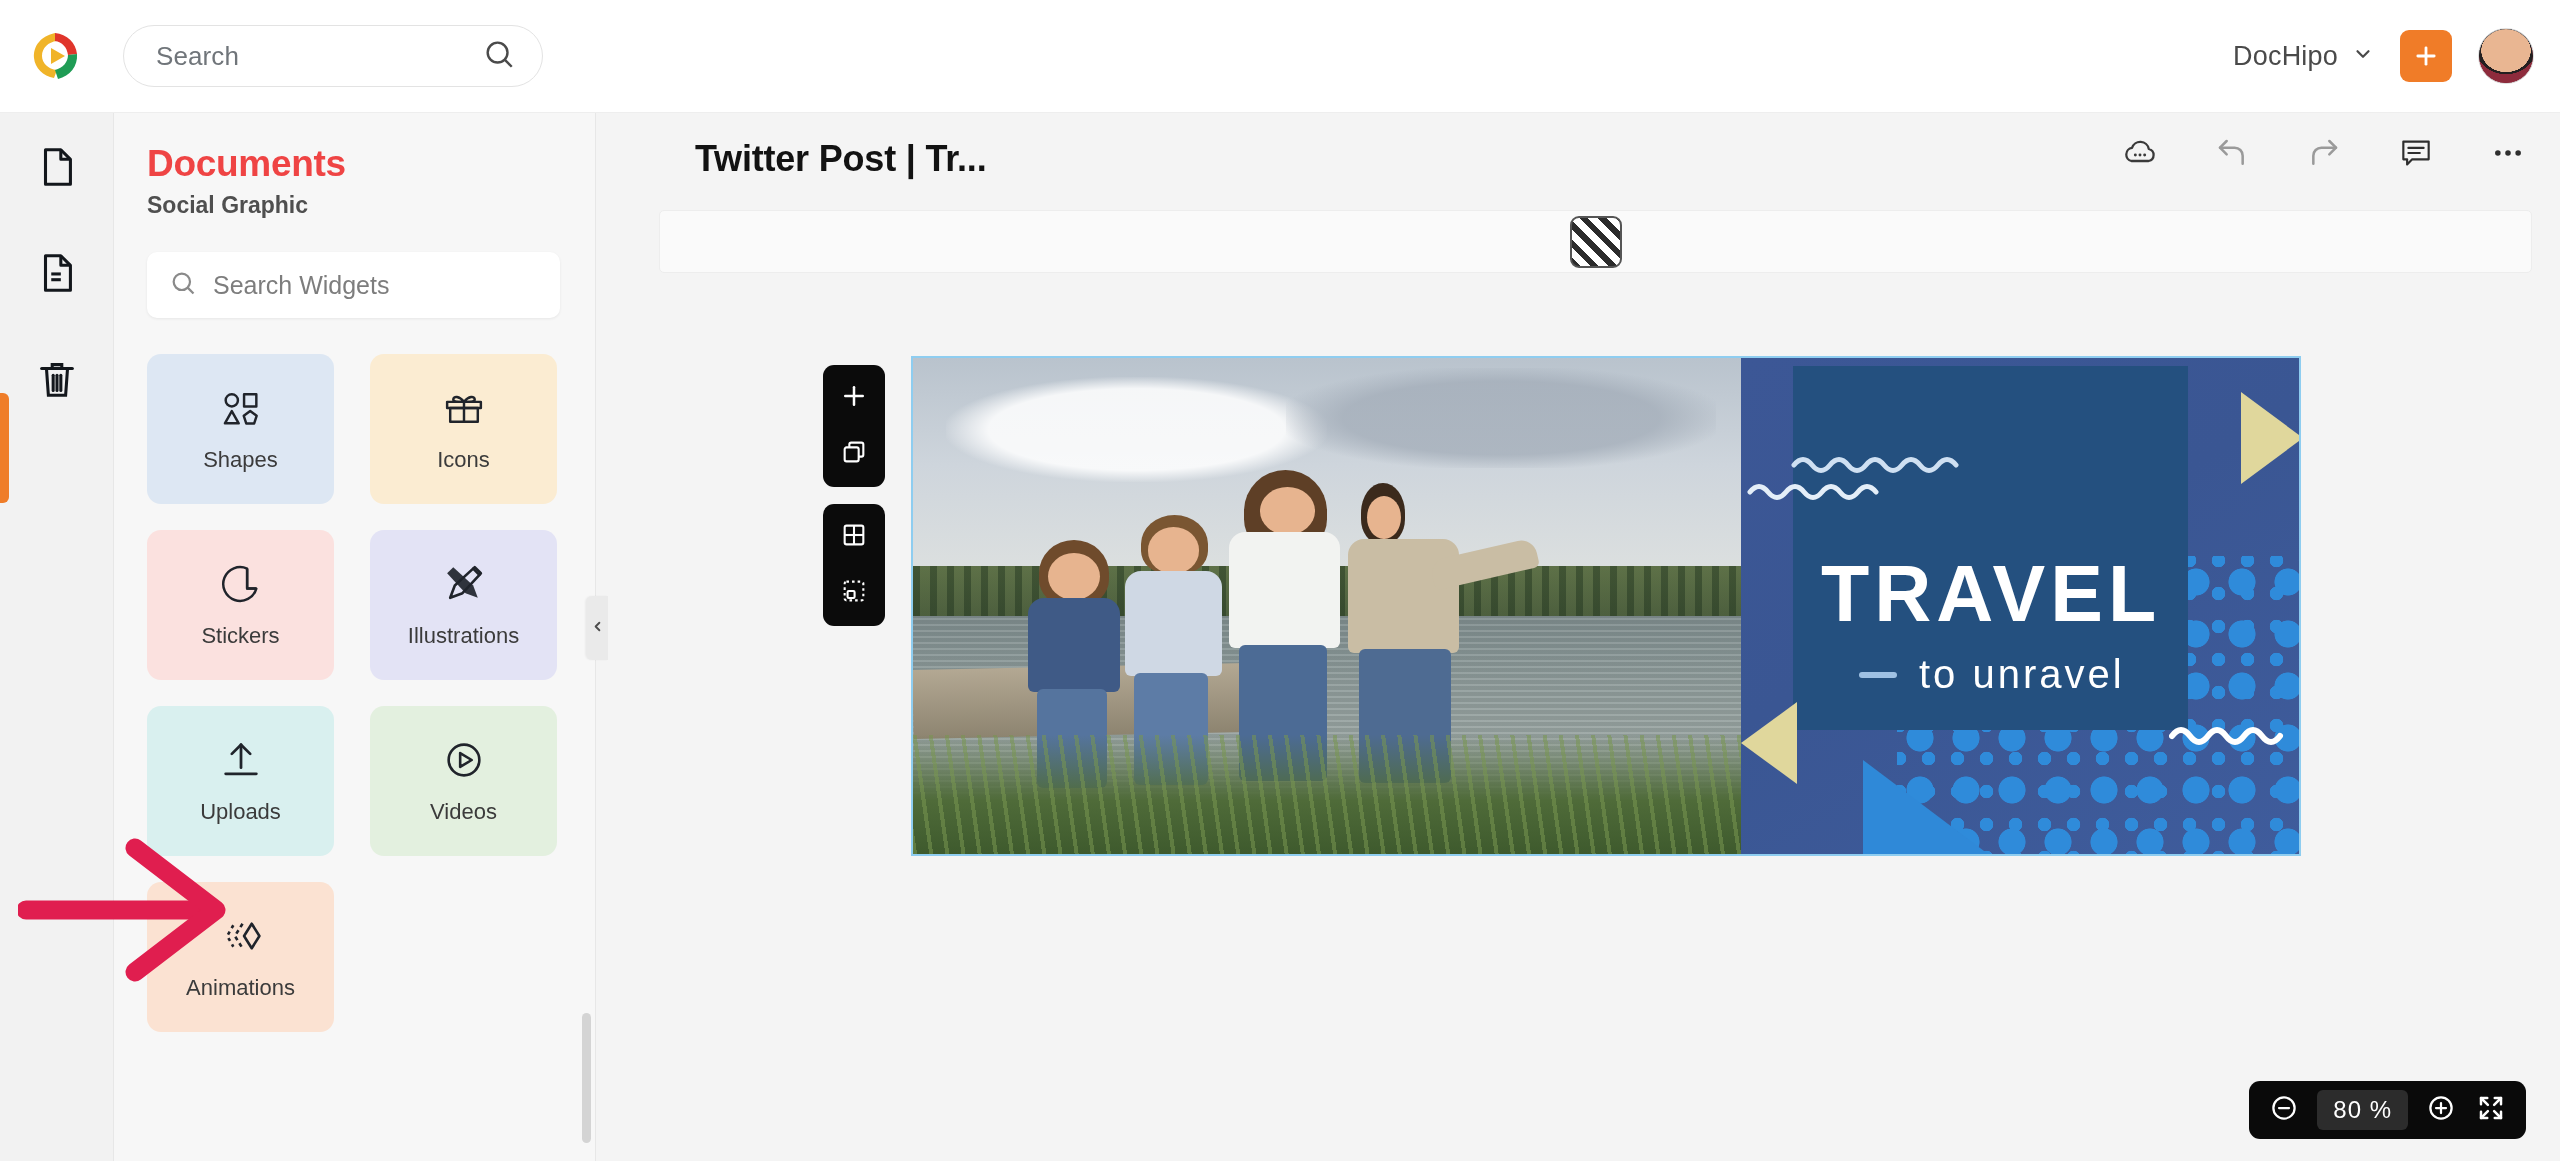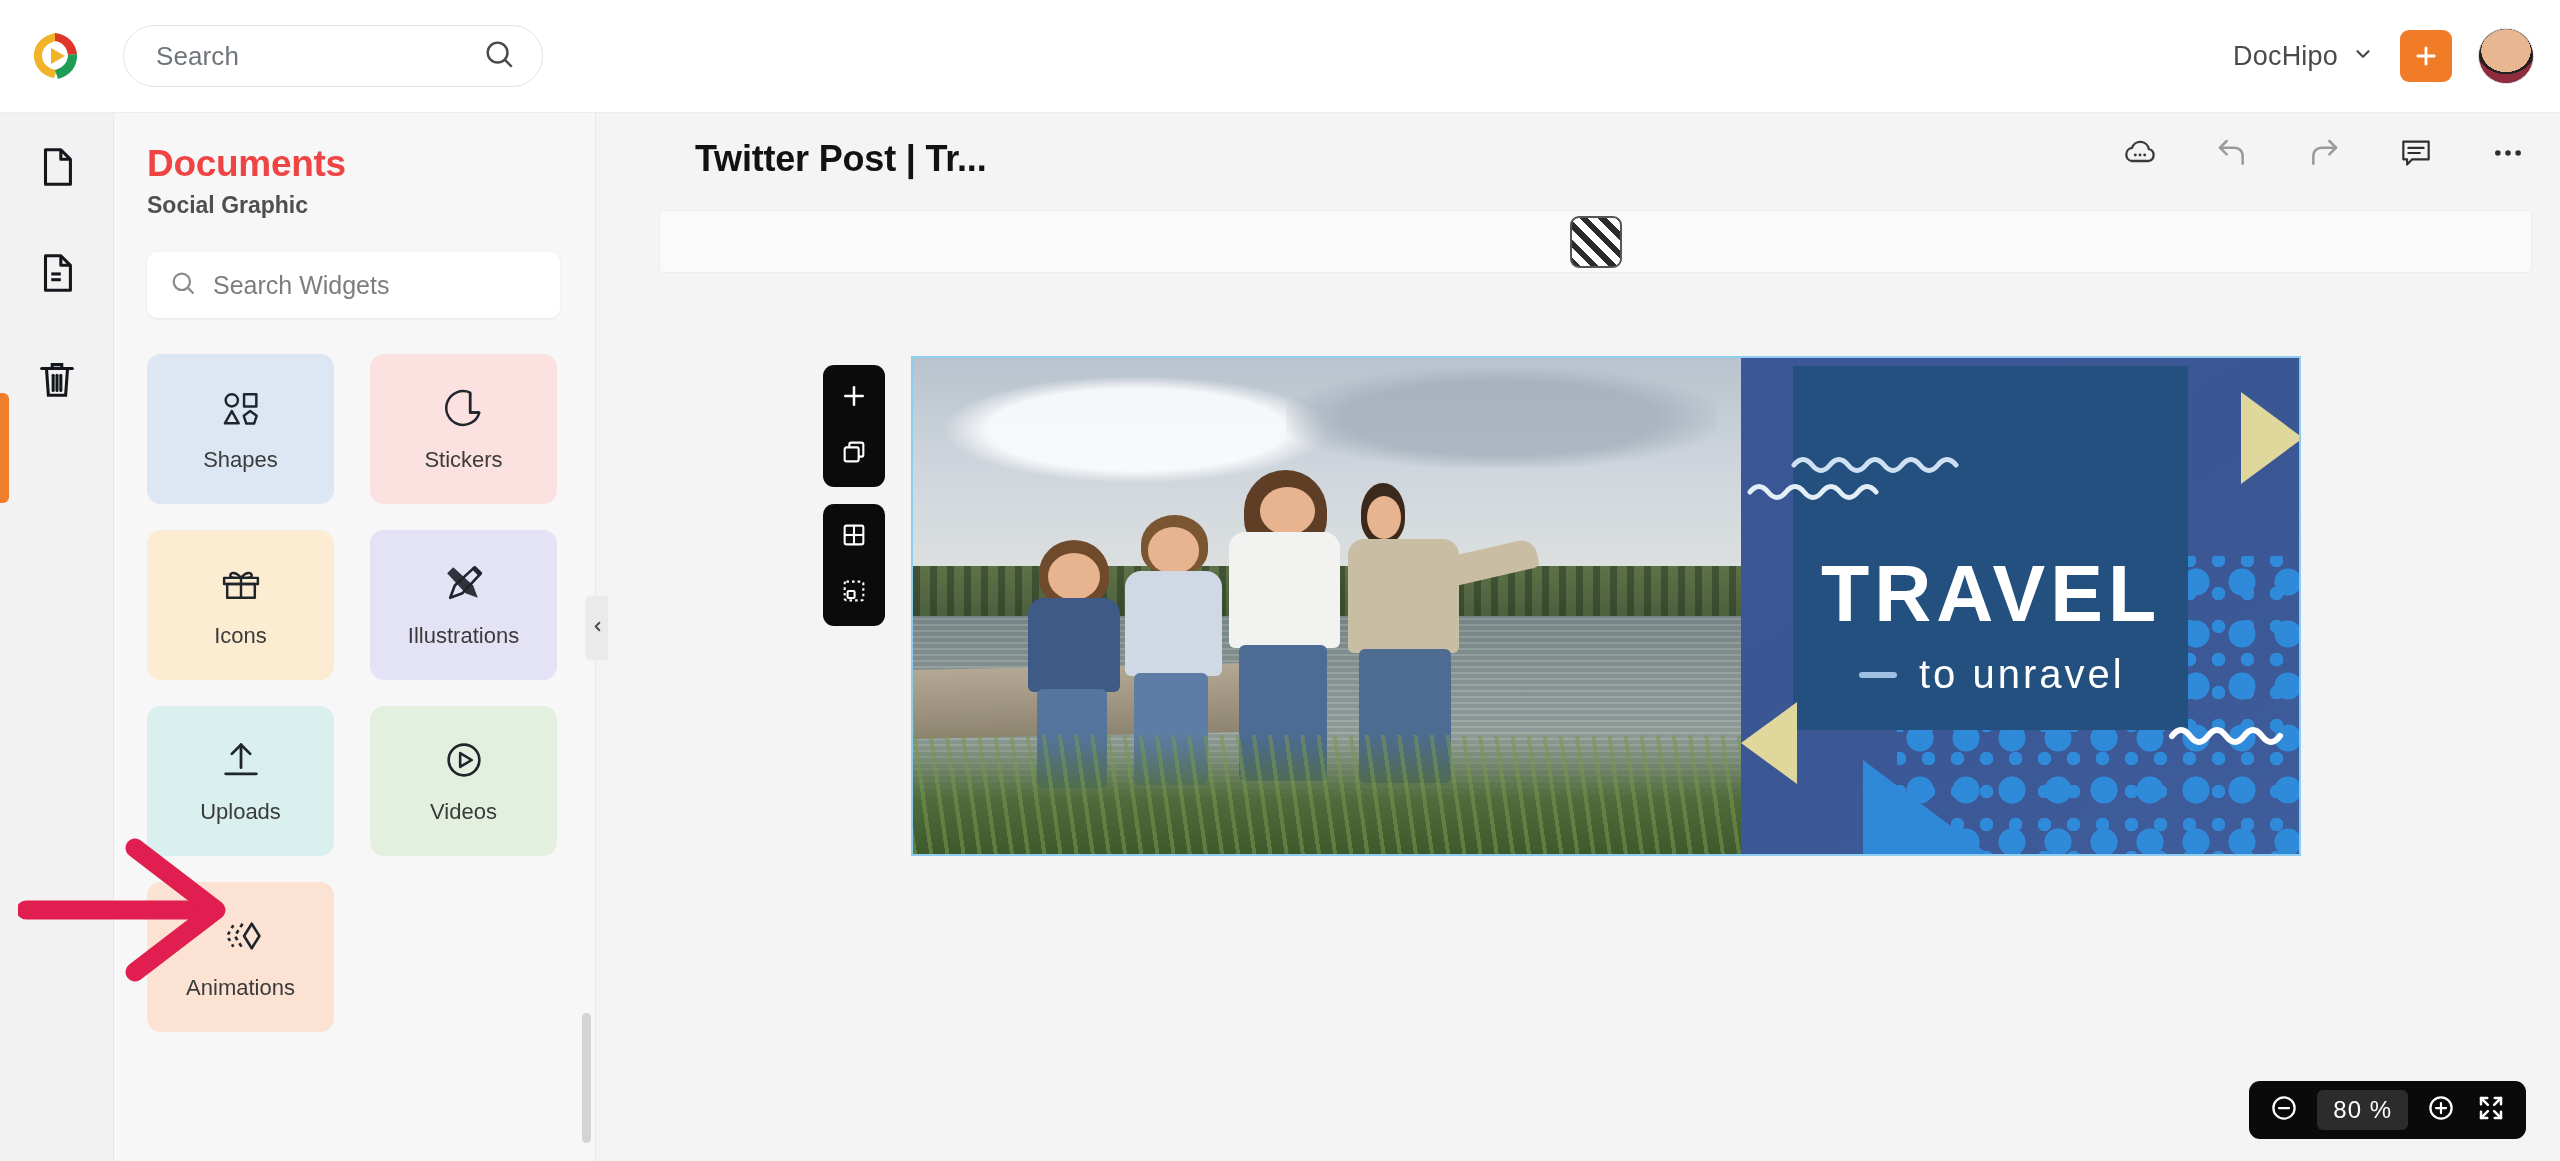--- a/index.html
+++ b/index.html
@@ -338,41 +338,41 @@
         <svg width="46" height="46" viewBox="0 0 30 30" fill="none" stroke="#20242b" stroke-width="1.6" stroke-linejoin="round">
           <circle cx="9" cy="10" r="4"></circle>
             <rect x="17" y="6" width="8" height="8"></rect>
           <path d="M9 17 L13.5 25 H4.5 Z"></path>
             <path d="M21 17 l4.2 3.1 -1.6 5H18.4l-1.6-5Z"></path>
         </svg>
       </span>
       <span class="lbl">Shapes</span>
     </div>
 
-    <div class="w-card" style="background:#fbe1df">
-      <span>
-        <svg width="46" height="46" viewBox="0 0 30 30" fill="none" stroke="#20242b" stroke-width="1.6" stroke-linejoin="round">
-          <path d="M19 5 A11 11 0 1 0 25 18 L19 18 Z"></path>
-            <path d="M19 5 L19 18 L25 18"></path>
-        </svg>
-      </span>
-      <span class="lbl">Stickers</span>
-    </div>
-
     <div class="w-card" style="background:#fbecd2">
       <span>
         <svg width="46" height="46" viewBox="0 0 30 30" fill="none" stroke="#20242b" stroke-width="1.6" stroke-linejoin="round">
           <rect x="4" y="11" width="22" height="4"></rect>
             <rect x="6" y="15" width="18" height="9"></rect>
           <line x1="15" y1="11" x2="15" y2="24"></line>
           <path d="M15 11 c-3-4-7-4-7-1.5 0 1.6 3 1.5 7 1.5z"></path>
           <path d="M15 11 c3-4 7-4 7-1.5 0 1.6-3 1.5-7 1.5z"></path>
         </svg>
       </span>
       <span class="lbl">Icons</span>
+    </div>
+
+    <div class="w-card" style="background:#fbe1df">
+      <span>
+        <svg width="46" height="46" viewBox="0 0 30 30" fill="none" stroke="#20242b" stroke-width="1.6" stroke-linejoin="round">
+          <path d="M19 5 A11 11 0 1 0 25 18 L19 18 Z"></path>
+            <path d="M19 5 L19 18 L25 18"></path>
+        </svg>
+      </span>
+      <span class="lbl">Stickers</span>
     </div>
 
     <div class="w-card" style="background:#e3e3f5">
       <span>
         <svg width="46" height="46" viewBox="0 0 30 30" fill="none" stroke="#20242b" stroke-width="1.7" stroke-linejoin="round" stroke-linecap="round">
           <path d="M6 24 L9 16 L22 4 L26 8 L14 21 Z"></path>
           <path d="M21 5 L25 9"></path>
           <path d="M24 24 L16 21 L4 8 L8 4 L21 16 Z" fill="#20242b" stroke="none" opacity=".92"></path>
         </svg>
       </span>

